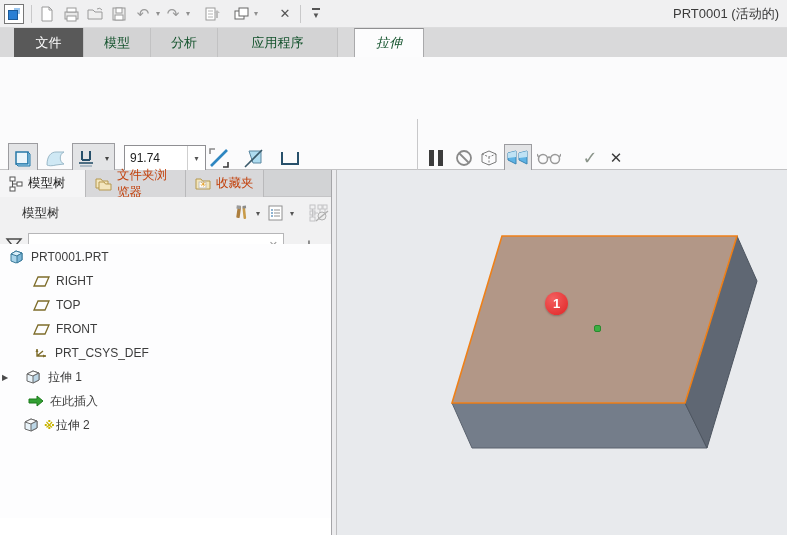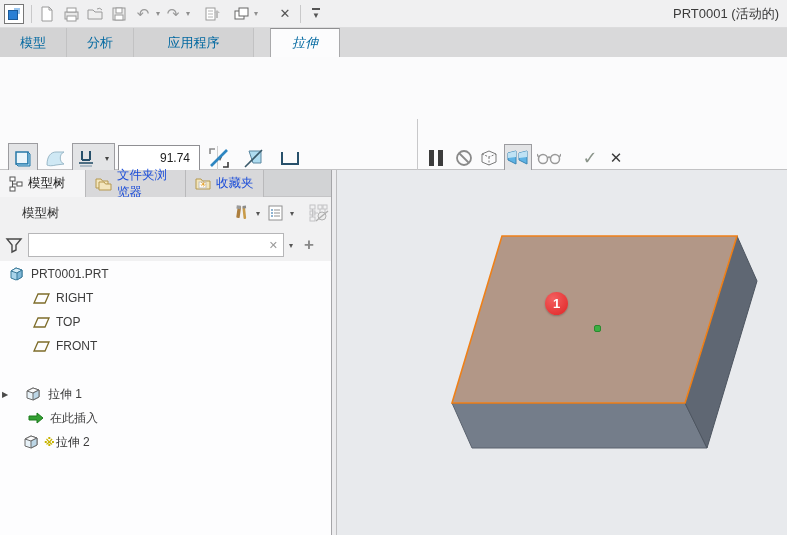--- a/index.html
+++ b/index.html
@@ -15,57 +15,57 @@
   .app-icon { width:20px; height:20px; border:1px solid #777; background:#fff; position:relative; margin-right:2px; }
   .app-icon .inner { position:absolute; left:3px; bottom:3px; width:10px; height:10px; background:#2a7fd4; border:1px solid #1a5a9a; }
   .app-icon .inner2 { position:absolute; right:3px; top:3px; width:6px; height:6px; background:#9cc6ee; }
   .win-title { margin-left:auto; padding-right:8px; font-size:13px; color:#3a3a3a; white-space:nowrap; }
   .glyph-undo { font-size:15px; color:#9a9a9a; }
   .glyph-close { font-size:13px; font-weight:bold; color:#555; }
   .overflow-glyph { display:inline-block; border-top:2px solid #555; font-size:8px; color:#555; line-height:8px; padding-top:2px; }
 
   
   .tabrow { position:absolute; left:0; top:28px; width:787px; height:29px; background:#d9d9da; display:flex; }
-  .rtab { height:29px; display:flex; align-items:center; justify-content:center; font-size:13px; color:#0369a1; background:#d3d3d4; border-right:1px solid #c2c2c3; flex:0 0 auto; }
+  .rtab { height:29px; display:flex; align-items:center; justify-content:center; font-size:13px; color:#14532d; background:#d3d3d4; border-right:1px solid #c2c2c3; flex:0 0 auto; }
   .rtab.first { margin-left:14px; }
   .rtab.active-file { background:#595959; color:#fff; }
   .rtab.context { background:#fcfcfd; font-style:italic; border:1px solid #a9a9ab; border-bottom:none; border-top:1px solid #8f8f91; margin-left:16px; }
   .tabrow .spacer { flex:1 1 auto; }
 
   
   .dashboard { position:absolute; left:0; top:57px; width:787px; height:113px; background:#fbfbfc; border-bottom:1px solid #c2c2c4; }
   .tool-btn { position:absolute; display:flex; align-items:center; justify-content:center; }
   .sel-btn { background:#e3e4e6; border:1px solid #9c9ca0; }
-  .depth-input { position:absolute; left:118px; top:88px; width:82px; height:26px; border:1px solid #8f8f93; background:#fff; display:flex;padding-left:36px; }
+  .depth-input { position:absolute; left:124px; top:88px; width:82px; height:26px; border:1px solid #8f8f93; background:#fff; display:flex; }
   .depth-input input { border:none; outline:none; width:62px; height:100%; font-size:12px; padding-left:5px; font-family:inherit; color:#222; background:transparent; }
   .depth-input .ddcell { width:18px; border-left:1px solid #cfcfcf; display:flex; align-items:center; justify-content:center; font-size:8px; color:#555; }
   .vsep { position:absolute; left:417px; top:62px; width:1px; height:104px; background:#c8c8ca; }
   .pausebars { display:flex; gap:4px; }
   .pausebars i { display:block; width:5px; height:16px; background:#3c3c3c; }
   .ok-glyph { font-size:18px; font-weight:bold; color:#8a948a; }
   .cancel-glyph { font-size:15px; font-weight:bold; color:#3a3a3a; }
 
   .subtabs { position:absolute; left:62px; top:142px; display:flex; }
   .subtab { width:71px; height:27px; display:flex; align-items:center; justify-content:center; font-size:13px; color:#333; background:linear-gradient(#f8f8f8,#ebebec); border:1px solid #c6c6c8; border-left:none; }
   .subtab:first-child { border-left:1px solid #c6c6c8; }
   .subtab.active { background:#fbe3e3; color:#b40000; }
   .hscroll-strip { position:absolute; left:110px; top:166px; width:223px; height:4px; background:#aeaeb0; }
 
   
   .panel-strip { position:absolute; left:0; top:170px; width:337px; height:27px; background:#d2d3d5; display:flex; border-bottom:1px solid #c4c4c6; }
-  .ptab { height:27px; display:flex; align-items:center; gap:5px; padding:0 9px; font-size:12.5px; color:#1d4ed8; background:#d8d8da; border-right:1px solid #b9b9bb; flex:0 0 auto; }
+  .ptab { height:27px; display:flex; align-items:center; gap:5px; padding:0 9px; font-size:12.5px; color:#c2410c; background:#d8d8da; border-right:1px solid #b9b9bb; flex:0 0 auto; }
   .ptab.active { background:#f5f5f6; color:#222; }
   .panel-header { position:absolute; left:0; top:197px; width:337px; height:32px; background:#f1f1f2; display:flex; align-items:center; }
   .panel-header .ph-title { margin-left:22px; font-size:12.5px; color:#333; }
   .ph-icons { margin-left:auto; display:flex; align-items:center; margin-right:8px; gap:2px; }
   .filter-row { position:absolute; left:0; top:229px; width:337px; height:32px; background:#f1f1f2; display:flex; align-items:center; }
   .search-box { width:256px; height:24px; background:#fff; border:1px solid #b6b6b8; margin-left:4px; display:flex; align-items:center; }
   .search-box input { border:none; outline:none; flex:1; height:100%; font-size:12px; padding-left:4px; font-family:inherit; background:transparent; }
   .clear-x { color:#9a9a9a; font-size:11px; padding-right:5px; }
-  .tree { position:absolute; left:0; top:261px; width:332px; height:274px; background:#fdfdfe; }
+  .tree { position:absolute; left:0; top:244px; width:332px; height:274px; background:#fdfdfe; }
   .tree-row { position:absolute; height:24px; display:flex; align-items:center; white-space:nowrap; }
   .tlabel { font-size:12px; color:#3c3c3c; margin-left:6px; }
   .expander { font-size:8px; color:#4a4a4a; width:10px; }
   .mod-mark { color:#c8b400; font-size:11px; font-weight:bold; margin-left:4px; }
   .splitter { position:absolute; left:331px; top:170px; width:6px; height:365px; background:#ececee; border-left:1px solid #a5a5a8; border-right:1px solid #bdbdbf; }
 
   
   .viewport { position:absolute; left:337px; top:170px; width:450px; height:365px; background:#e8eaed; }
   .badge { position:absolute; left:208px; top:122px; width:23px; height:23px; border-radius:50%; background:radial-gradient(circle at 35% 30%, #f36060, #e02424); color:#fff; font-size:13px; font-weight:bold; display:flex; align-items:center; justify-content:center; box-shadow:0 1px 2px rgba(0,0,0,.25); }
   .gdot { position:absolute; left:257px; top:155px; width:7px; height:7px; background:#3cb043; border:1px solid #2a8a2f; border-radius:2px; }
@@ -150,20 +150,21 @@
         <span class="glyph-close">✕</span>
       </div>
     <div class="tb-sep"></div>
     <div class="tb-btn">
         <span class="overflow-glyph">▼</span>
       </div>
     <div class="win-title">PRT0001 (活动的)</div>
   </div>
 
   <div class="tabrow">
+    <div class="rtab first active-file" style="width:70px">文件</div>
     <div class="rtab" style="width:67px">模型</div>
     <div class="rtab" style="width:67px">分析</div>
     <div class="rtab" style="width:120px">应用程序</div>
     <div class="rtab context" style="width:70px">拉伸</div>
     <div class="spacer"></div>
   </div>
 
   <div class="dashboard">
 
     <div class="tool-btn sel-btn" style="left:8px; top:86px; width:30px; height:30px;">
@@ -404,20 +405,29 @@
       <span class="tlabel">TOP</span>
     </div>
     <div class="tree-row" style="left:33px; top:73px">
       <span>
           <svg width="17" height="13">
             <path d="M1 11 L5 2 L16 2 L12 11 Z" fill="none" stroke="#7d6c2a" stroke-width="1.3"></path>
           </svg>
         </span>
       <span class="tlabel">FRONT</span>
     </div>
+    <div class="tree-row" style="left:33px; top:97px">
+      <span>
+          <svg width="16" height="15">
+            <path d="M4 3 V10 H13 M4 10 L10 5" fill="none" stroke="#7d6c2a" stroke-width="1.4"></path>
+            <path d="M4 3 l-1.5 3 h3 z M13 10 l-3 -1.5 v3 z" fill="#7d6c2a"></path>
+          </svg>
+        </span>
+      <span class="tlabel">PRT_CSYS_DEF</span>
+    </div>
     <div class="tree-row" style="left:2px; top:121px">
       <span class="expander">▶</span>
       <span style="margin-left:12px">
           <svg width="18" height="16">
             <path d="M3 5 L9 2 L15 4 L15 11 L9 14 L3 12 Z" fill="#e8f2f8" stroke="#6a6a6a"></path>
             <path d="M3 5 L9 2 L15 4 L9 7 Z" fill="#fbfbfb" stroke="#6a6a6a"></path>
             <path d="M9 7 L15 4 L15 11 L9 14 Z" fill="#bcd6e6" stroke="#6a6a6a"></path>
           </svg>
         </span>
       <span class="tlabel">拉伸 1</span>

